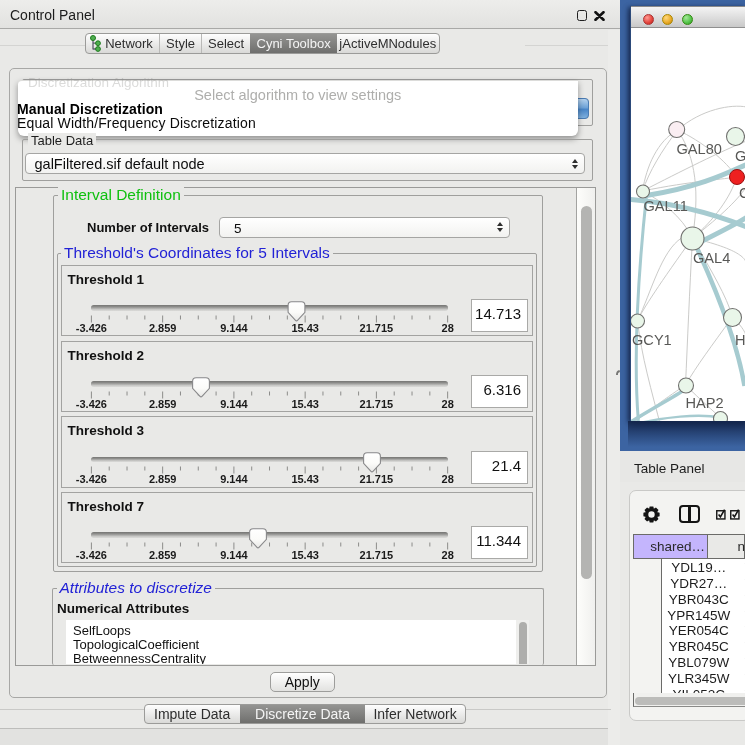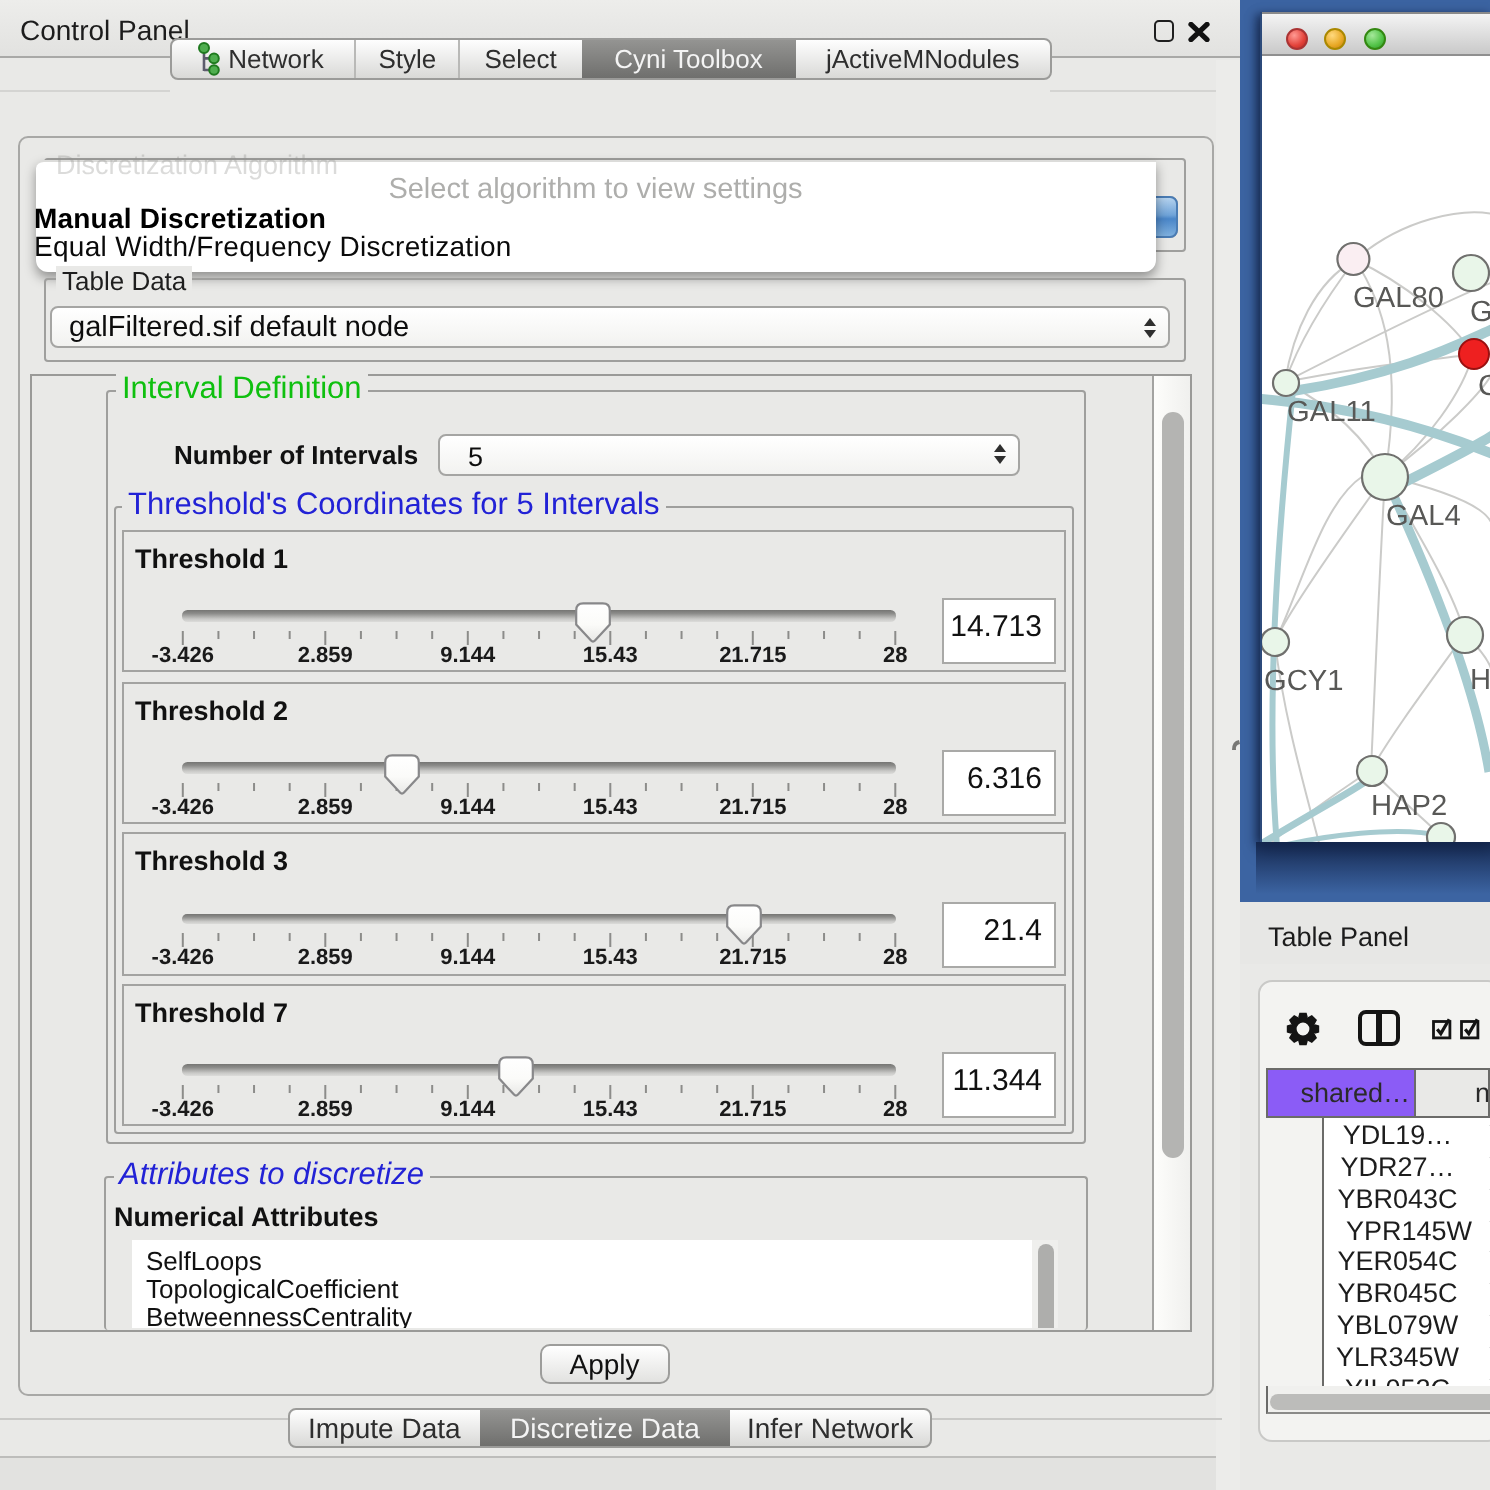--- a/index.html
+++ b/index.html
@@ -61,21 +61,21 @@
 
 <div class="abs" id="cpHeader">
     <div class="title">Control Panel</div>
   </div>
 <div class="abs" id="floatIco"></div>
 <svg class="abs" style="left:594px;top:10.5px" width="11" height="10" viewBox="0 0 11 10">
  <path d="M1.5 1.2 L9.5 8.8 M9.5 1.2 L1.5 8.8" stroke="#111" stroke-width="2.6" stroke-linecap="round"></path>
 </svg>
 
 <div class="abs" style="left:0;top:45px;width:85px;height:1px;background:#d4d4d2;"></div>
-<div class="abs tabbar" style="left:84.8px;top:19px;width:441px;height:20.8px;text-align:right;">
+<div class="abs tabbar" style="left:84.8px;top:33px;width:355px;height:20.8px;text-align:right;">
   <div class="tab" style="width:91.5px;">
     <svg width="11" height="17" viewBox="0 0 11 17" style="margin-right:4px;margin-left:-2px;">
       <path d="M3 3 L3 14.5 M3 8.2 L7.6 8.2 M3 14 L7.6 14" stroke="#5c5c6c" stroke-width="1.3" fill="none"></path>
       <circle cx="3" cy="3" r="2.5" fill="#4fae4f" stroke="#1f7a1f" stroke-width="1"></circle>
       <circle cx="8" cy="8.2" r="2.4" fill="#4fae4f" stroke="#1f7a1f" stroke-width="1"></circle>
       <circle cx="8" cy="14" r="2.4" fill="#4fae4f" stroke="#1f7a1f" stroke-width="1"></circle>
     </svg>
     Network</div>
   <div class="sep"></div>
   <div class="tab" style="width:51px;">Style</div>
@@ -395,30 +395,30 @@
 <div class="abs" style="left:678.5px;top:504.5px;width:21.5px;height:18.8px;border:2.9px solid #141414;border-radius:4px;"></div>
 <div class="abs" style="left:688px;top:504.5px;width:2.6px;height:18.8px;background:#141414;"></div>
 <svg class="abs" style="left:715.5px;top:508px;overflow:visible;" width="25" height="12" viewBox="0 0 25 12">
   <rect x="0.75" y="2.75" width="8.2" height="8.2" fill="none" stroke="#141414" stroke-width="1.4"></rect>
   <path d="M2.6 6.6 L4.4 8.8 L8.6 1.6" stroke="#141414" stroke-width="1.6" fill="none"></path>
   <rect x="14.75" y="2.75" width="8.2" height="8.2" fill="none" stroke="#141414" stroke-width="1.4"></rect>
   <path d="M16.6 6.6 L18.4 8.8 L22.6 1.6" stroke="#141414" stroke-width="1.6" fill="none"></path>
 </svg>
 
 <div id="ctable">
-    <div class="abs cell" style="left:632.5px;top:534px;width:75.5px;height:25px;background:#8b5cf6;border:1px solid #6b6b69;font-size:13.5px;color:#2a2a2a;text-align:right;line-height:23px;padding-right:2px;">shared…</div>
+    <div class="abs cell" style="left:632.5px;top:534px;width:75.5px;height:25px;background:#c4b5fd;border:1px solid #6b6b69;font-size:13.5px;color:#2a2a2a;text-align:right;line-height:23px;padding-right:2px;">shared…</div>
     <div class="abs cell" style="left:708px;top:534px;width:37px;height:25px;background:#e9e9e7;border:1px solid #6b6b69;border-left:none;font-size:13.5px;color:#2a2a2a;line-height:23px;"><span style="margin-left:29.5px;">na</span></div>
     <div class="abs" style="left:632.5px;top:559px;width:112.5px;height:134.2px;background:#fff;border-left:1px solid #6b6b69;overflow:hidden;margin-left:28px;">
       <div style="position:absolute;left:0;top:0.8px;width:74.5px;text-align:center;font-size:13.5px;color:#1d1d1d;">YDL19…</div>
       <div style="position:absolute;left:83px;top:0.8px;font-size:13.5px;color:#1d1d1d;white-space:nowrap;">YDL19</div>
       <div style="position:absolute;left:0;top:16.7px;width:74.5px;text-align:center;font-size:13.5px;color:#1d1d1d;">YDR27…</div>
       <div style="position:absolute;left:83px;top:16.7px;font-size:13.5px;color:#1d1d1d;white-space:nowrap;">YDR27</div>
       <div style="position:absolute;left:0;top:32.6px;width:74.5px;text-align:center;font-size:13.5px;color:#1d1d1d;">YBR043C</div>
       <div style="position:absolute;left:83px;top:32.6px;font-size:13.5px;color:#1d1d1d;white-space:nowrap;">YBR04</div>
-      <div style="position:absolute;left:0;top:48.5px;width:74.5px;text-align:right;font-size:13.5px;color:#1d1d1d;">YPR145W</div>
+      <div style="position:absolute;left:0;top:48.5px;width:74.5px;text-align:center;font-size:13.5px;color:#1d1d1d;">YPR145W</div>
       <div style="position:absolute;left:83px;top:48.5px;font-size:13.5px;color:#1d1d1d;white-space:nowrap;">YPR14</div>
       <div style="position:absolute;left:0;top:64.4px;width:74.5px;text-align:center;font-size:13.5px;color:#1d1d1d;">YER054C</div>
       <div style="position:absolute;left:83px;top:64.4px;font-size:13.5px;color:#1d1d1d;white-space:nowrap;">YER05</div>
       <div style="position:absolute;left:0;top:80.3px;width:74.5px;text-align:center;font-size:13.5px;color:#1d1d1d;">YBR045C</div>
       <div style="position:absolute;left:83px;top:80.3px;font-size:13.5px;color:#1d1d1d;white-space:nowrap;">YBR04</div>
       <div style="position:absolute;left:0;top:96.2px;width:74.5px;text-align:center;font-size:13.5px;color:#1d1d1d;">YBL079W</div>
       <div style="position:absolute;left:83px;top:96.2px;font-size:13.5px;color:#1d1d1d;white-space:nowrap;">YBL07</div>
       <div style="position:absolute;left:0;top:112.1px;width:74.5px;text-align:center;font-size:13.5px;color:#1d1d1d;">YLR345W</div>
       <div style="position:absolute;left:83px;top:112.1px;font-size:13.5px;color:#1d1d1d;white-space:nowrap;">YLR34</div>
       <div style="position:absolute;left:0;top:128px;width:74.5px;text-align:center;font-size:13.5px;color:#1d1d1d;">YIL052C</div>

